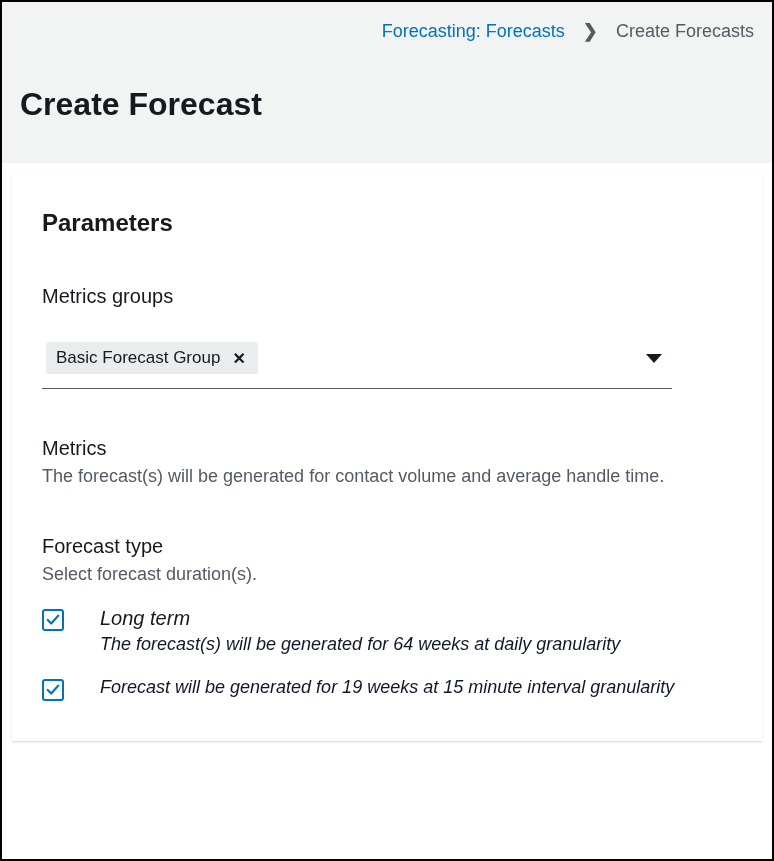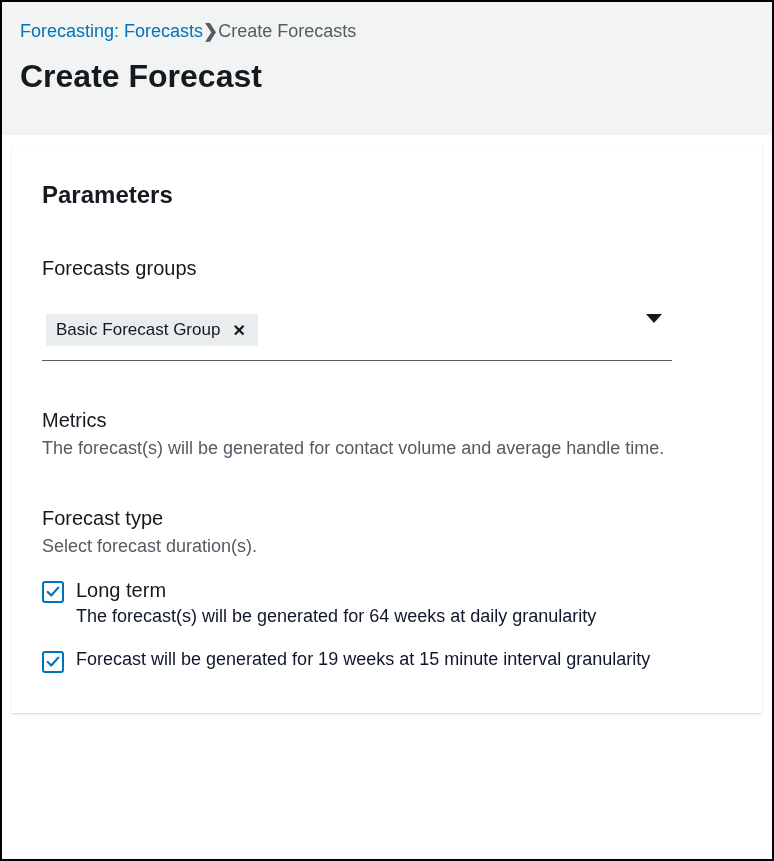--- a/index.html
+++ b/index.html
@@ -15,24 +15,25 @@
       overflow: hidden;
       border: 2px solid #000;
     }
     .header-region {
       background: #f2f3f3;
       padding: 18px 18px 40px 18px;
     }
     .breadcrumb {
       display: flex;
       align-items: center;
-      gap: 0;
-      font-size: 18px;
-      margin-bottom: 16px;
+      gap: 18px;
+      font-size: 18px;
+      margin-bottom: 44px;
       color: #545b64;
+      justify-content: flex-end;
     }
     .breadcrumb-link {
       color: #0073bb;
       text-decoration: none;
       cursor: pointer;
     }
     .breadcrumb-sep {
       color: #545b64;
       font-weight: bold;
       font-size: 18px;
@@ -66,21 +67,21 @@
     .field-help {
       font-size: 18px;
       color: #545b64;
       font-weight: 400;
     }
     .multiselect {
       margin-top: 28px;
       border-bottom: 1.5px solid #545b64;
       padding: 6px 4px 14px 4px;
       display: flex;
-      align-items: flex-start;
+      align-items: center;
       justify-content: space-between;
       cursor: pointer;
       width: 630px;
     }
     .chip {
       display: inline-flex;
       align-items: center;
       background: #eaeded;
       padding: 6px 10px;
       border-radius: 2px;
@@ -99,22 +100,23 @@
       width: 0;
       height: 0;
       border-left: 8px solid transparent;
       border-right: 8px solid transparent;
       border-top: 9px solid #16191f;
       margin-right: 6px;
     }
     .checkbox-row {
       display: flex;
       align-items: flex-start;
-      gap: 12px;
+      gap: 36px;
       margin-top: 22px;
+      font-style: italic;
     }
     .checkbox {
       width: 22px;
       height: 22px;
       border: 2px solid #0073bb;
       border-radius: 3px;
       display: flex;
       align-items: center;
       justify-content: center;
       cursor: pointer;
@@ -147,21 +149,21 @@
     <span class="breadcrumb-sep">❯</span>
     <span>Create Forecasts</span>
   </div>
   <h1 class="page-title">Create Forecast</h1>
 </div>
 
 <div class="panel">
   <h2 class="section-title">Parameters</h2>
 
   <div class="field-block">
-    <div class="field-label">Forecasts groups</div>
+    <div class="field-label">Metrics groups</div>
     <div class="multiselect">
       <span class="chip">
         <span>Basic Forecast Group</span>
         <span class="chip-close">✕</span>
       </span>
       <span class="caret-down"></span>
     </div>
   </div>
 
   <div class="field-block">

